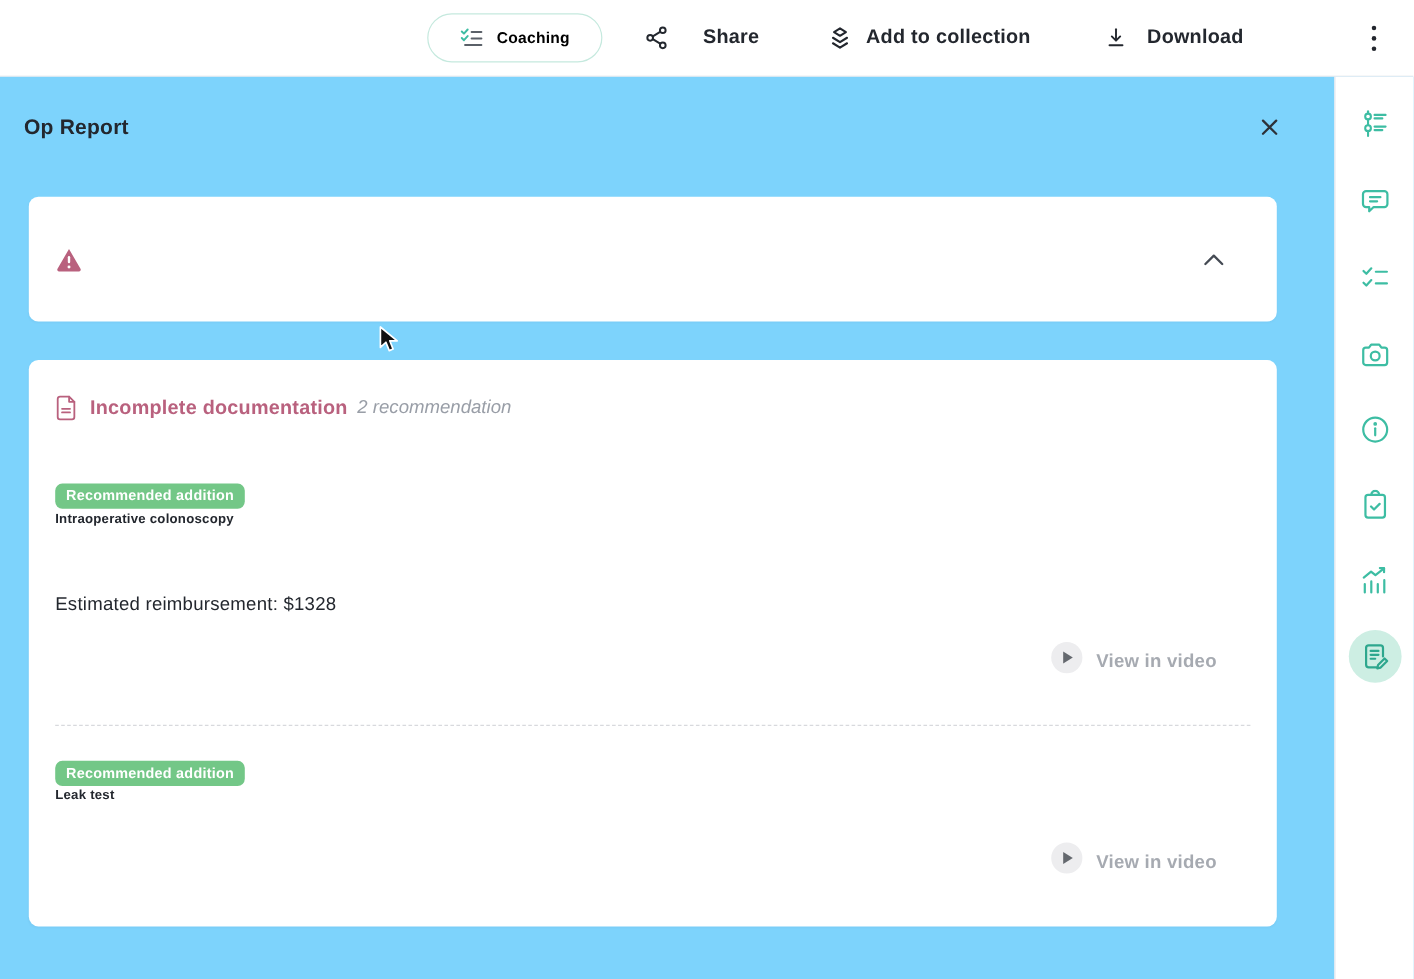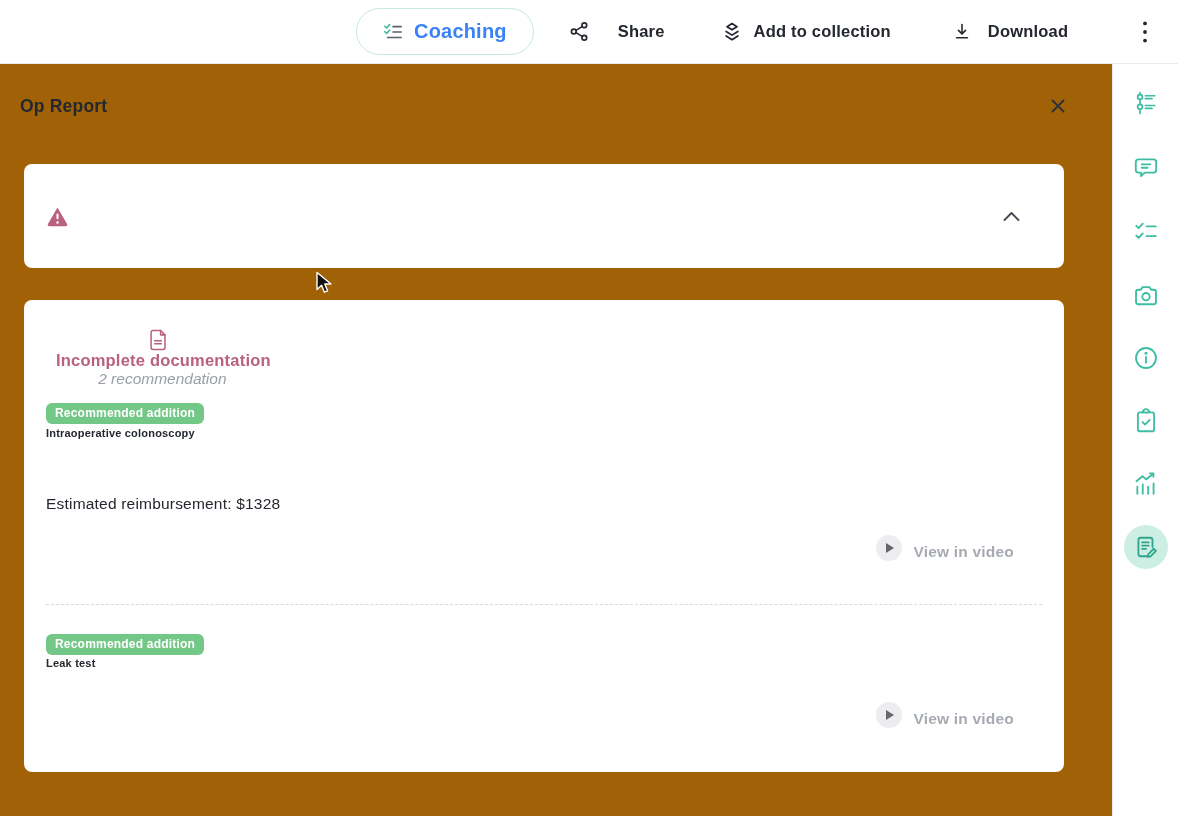--- a/index.html
+++ b/index.html
@@ -13,36 +13,36 @@
   
   .toolbar {
     position:absolute; top:0; left:0; width:1178px; height:64px;
     background:#fff; border-bottom:1px solid #e9eaee;
     display:flex; align-items:center; padding-left:356px;
   }
   .pill-btn {
     display:flex; align-items:center; gap:11px;
     border:1.5px solid #c5e9de; border-radius:26px;
     padding:11px 26px; background:#fff; cursor:pointer;
-    color:#3b82f6; font-weight:700; font-size:20px; letter-spacing:.2px;
+    color:#000000; font-weight:700; font-size:13px; letter-spacing:.2px;
   }
   .tool-btn {
     display:flex; align-items:center; gap:11px;
     font-weight:700; font-size:16.5px; color:#23272e; cursor:pointer;
     letter-spacing:.2px;
   }
   .tool-btn.share { margin-left:35px;gap:28px; }
   .tool-btn.collection { margin-left:56px; }
   .tool-btn.download { margin-left:61px;gap:16px; }
   .kebab { margin-left:auto; margin-right:26px; cursor:pointer; padding:4px; }
 
   
   .main {
     position:absolute; top:64px; left:0; right:0; bottom:0;
-    background:#a16207;
+    background:#7dd3fc;
   }
   .panel-title {
     position:absolute; left:20px; top:32px;
     font-size:17.5px; font-weight:700; color:#23272e; letter-spacing:.2px;
   }
   .close-btn {
     position:absolute; left:1046px; top:30px; padding:4px; cursor:pointer;
     color:#2d323a;
   }
 
@@ -52,21 +52,21 @@
   }
   .banner-card { top:100px; height:104px; display:flex; align-items:center;
     padding:0 40px 0 22px; }
   .banner-text { font-size:16.5px; font-weight:700; letter-spacing:.2px; margin-left:13px; }
   .rose { color:#b9617e; }
   .banner-chevron { margin-left:auto; color:#454b54; cursor:pointer; padding:4px; }
 
   .report-card { top:236px; height:472px; }
 
   .section-head {
-    position:absolute; left:22px; top:29px; display:flex; align-items:center;flex-direction:column;
+    position:absolute; left:22px; top:29px; display:flex; align-items:center;
   }
   .section-title { color:#b9617e; font-weight:700; font-size:16.5px; margin-left:10px; letter-spacing:.2px; }
   .section-note { color:#999ea7; font-style:italic; font-size:15.5px; margin-left:8px; }
 
   .badge {
     position:absolute; left:22px; display:inline-block;
     background:#73c787; color:#fff; font-size:12px; font-weight:600;
     padding:3px 9px 4px; border-radius:6px; letter-spacing:.2px;
   }
   .badge.b1 { top:103px; }

